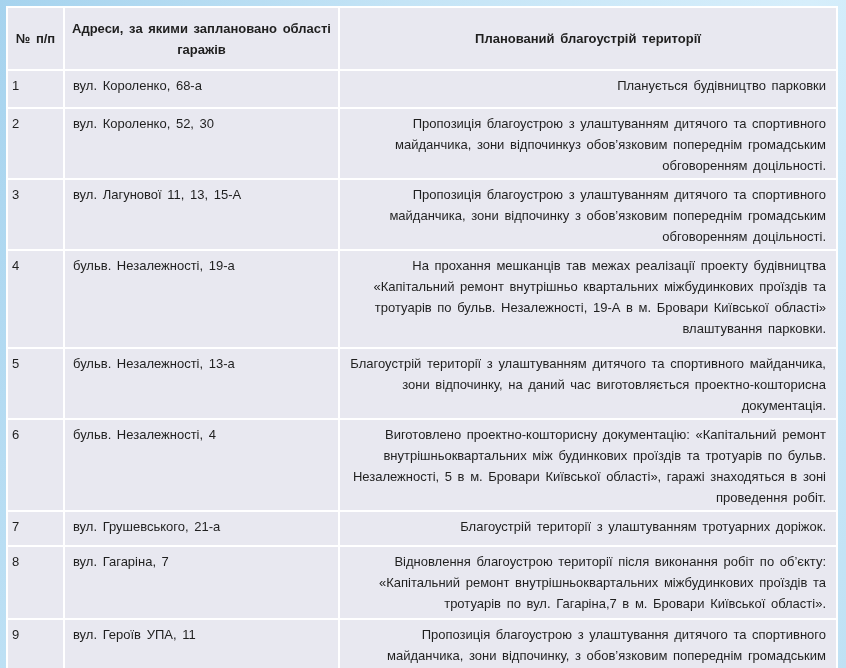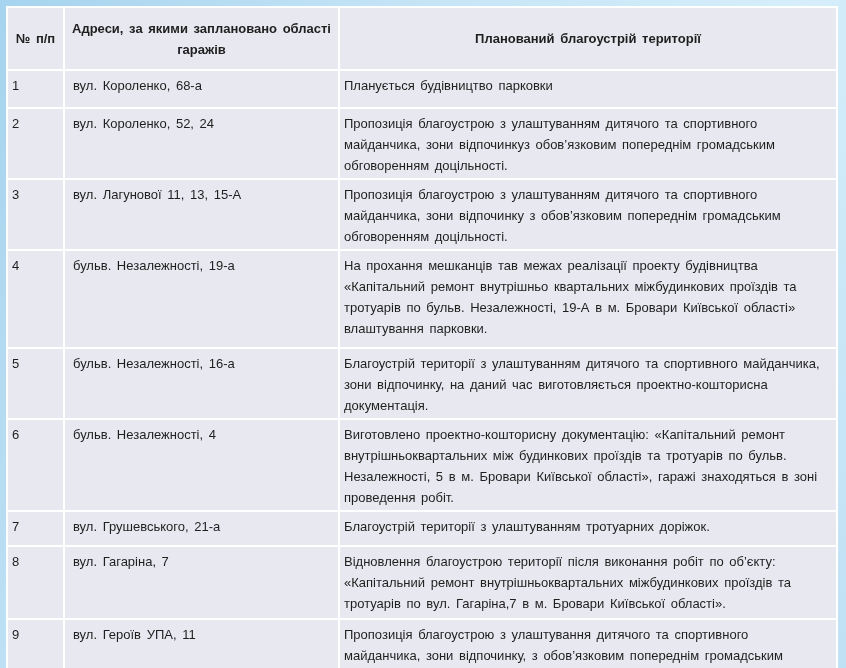--- a/index.html
+++ b/index.html
@@ -45,21 +45,21 @@
     padding: 2px 6px;
     height: 57px;
   }
   tbody td {
     vertical-align: top;
     text-align: left;
     font-weight: normal;
   }
   td.num  { padding: 4px 2px 2px 4px; }
   td.addr { padding: 4px 4px 2px 8px; }
-  td.impr { padding: 4px 10px 2px 4px; }
+  td.impr { padding: 4px 10px 2px 4px; text-align: right; }
 
   
   tbody tr:nth-child(1) { height: 36px; }
   tbody tr:nth-child(2) { height: 63px; }
   tbody tr:nth-child(3) { height: 60px; }
   tbody tr:nth-child(4) { height: 96px; }
   tbody tr:nth-child(5) { height: 64px; }
   tbody tr:nth-child(6) { height: 88px; }
   tbody tr:nth-child(7) { height: 33px; }
   tbody tr:nth-child(8) { height: 71px; }
@@ -83,36 +83,36 @@
       </tr>
     </thead>
     <tbody>
       <tr>
         <td class="num">1</td>
         <td class="addr">вул. Короленко, 68-а</td>
         <td class="impr">Планується будівництво парковки</td>
       </tr>
       <tr>
         <td class="num">2</td>
-        <td class="addr">вул. Короленко, 52, 24</td>
+        <td class="addr">вул. Короленко, 52, 30</td>
         <td class="impr">Пропозиція благоустрою з улаштуванням дитячого та спортивного майданчика, зони відпочинкуз обов’язковим попереднім громадським обговоренням доцільності.</td>
       </tr>
       <tr>
         <td class="num">3</td>
         <td class="addr">вул. Лагунової 11, 13, 15-А</td>
         <td class="impr">Пропозиція благоустрою з улаштуванням дитячого та спортивного майданчика, зони відпочинку з обов’язковим попереднім громадським обговоренням доцільності.</td>
       </tr>
       <tr>
         <td class="num">4</td>
         <td class="addr">бульв. Незалежності, 19-а</td>
         <td class="impr">На прохання мешканців тав межах реалізації проекту будівництва «Капітальний ремонт внутрішньо квартальних міжбудинкових проїздів та тротуарів по бульв. Незалежності, 19-А в м. Бровари Київської області» влаштування парковки.</td>
       </tr>
       <tr>
         <td class="num">5</td>
-        <td class="addr">бульв. Незалежності, 16-а</td>
+        <td class="addr">бульв. Незалежності, 13-а</td>
         <td class="impr">Благоустрій території з улаштуванням дитячого та спортивного майданчика, зони відпочинку, на даний час виготовляється проектно-кошторисна документація.</td>
       </tr>
       <tr>
         <td class="num">6</td>
         <td class="addr">бульв. Незалежності, 4</td>
         <td class="impr">Виготовлено проектно-кошторисну документацію: «Капітальний ремонт внутрішньоквартальних між будинкових проїздів та тротуарів по бульв. Незалежності, 5 в м. Бровари Київської області», гаражі знаходяться в зоні проведення робіт.</td>
       </tr>
       <tr>
         <td class="num">7</td>
         <td class="addr">вул. Грушевського, 21-а</td>

